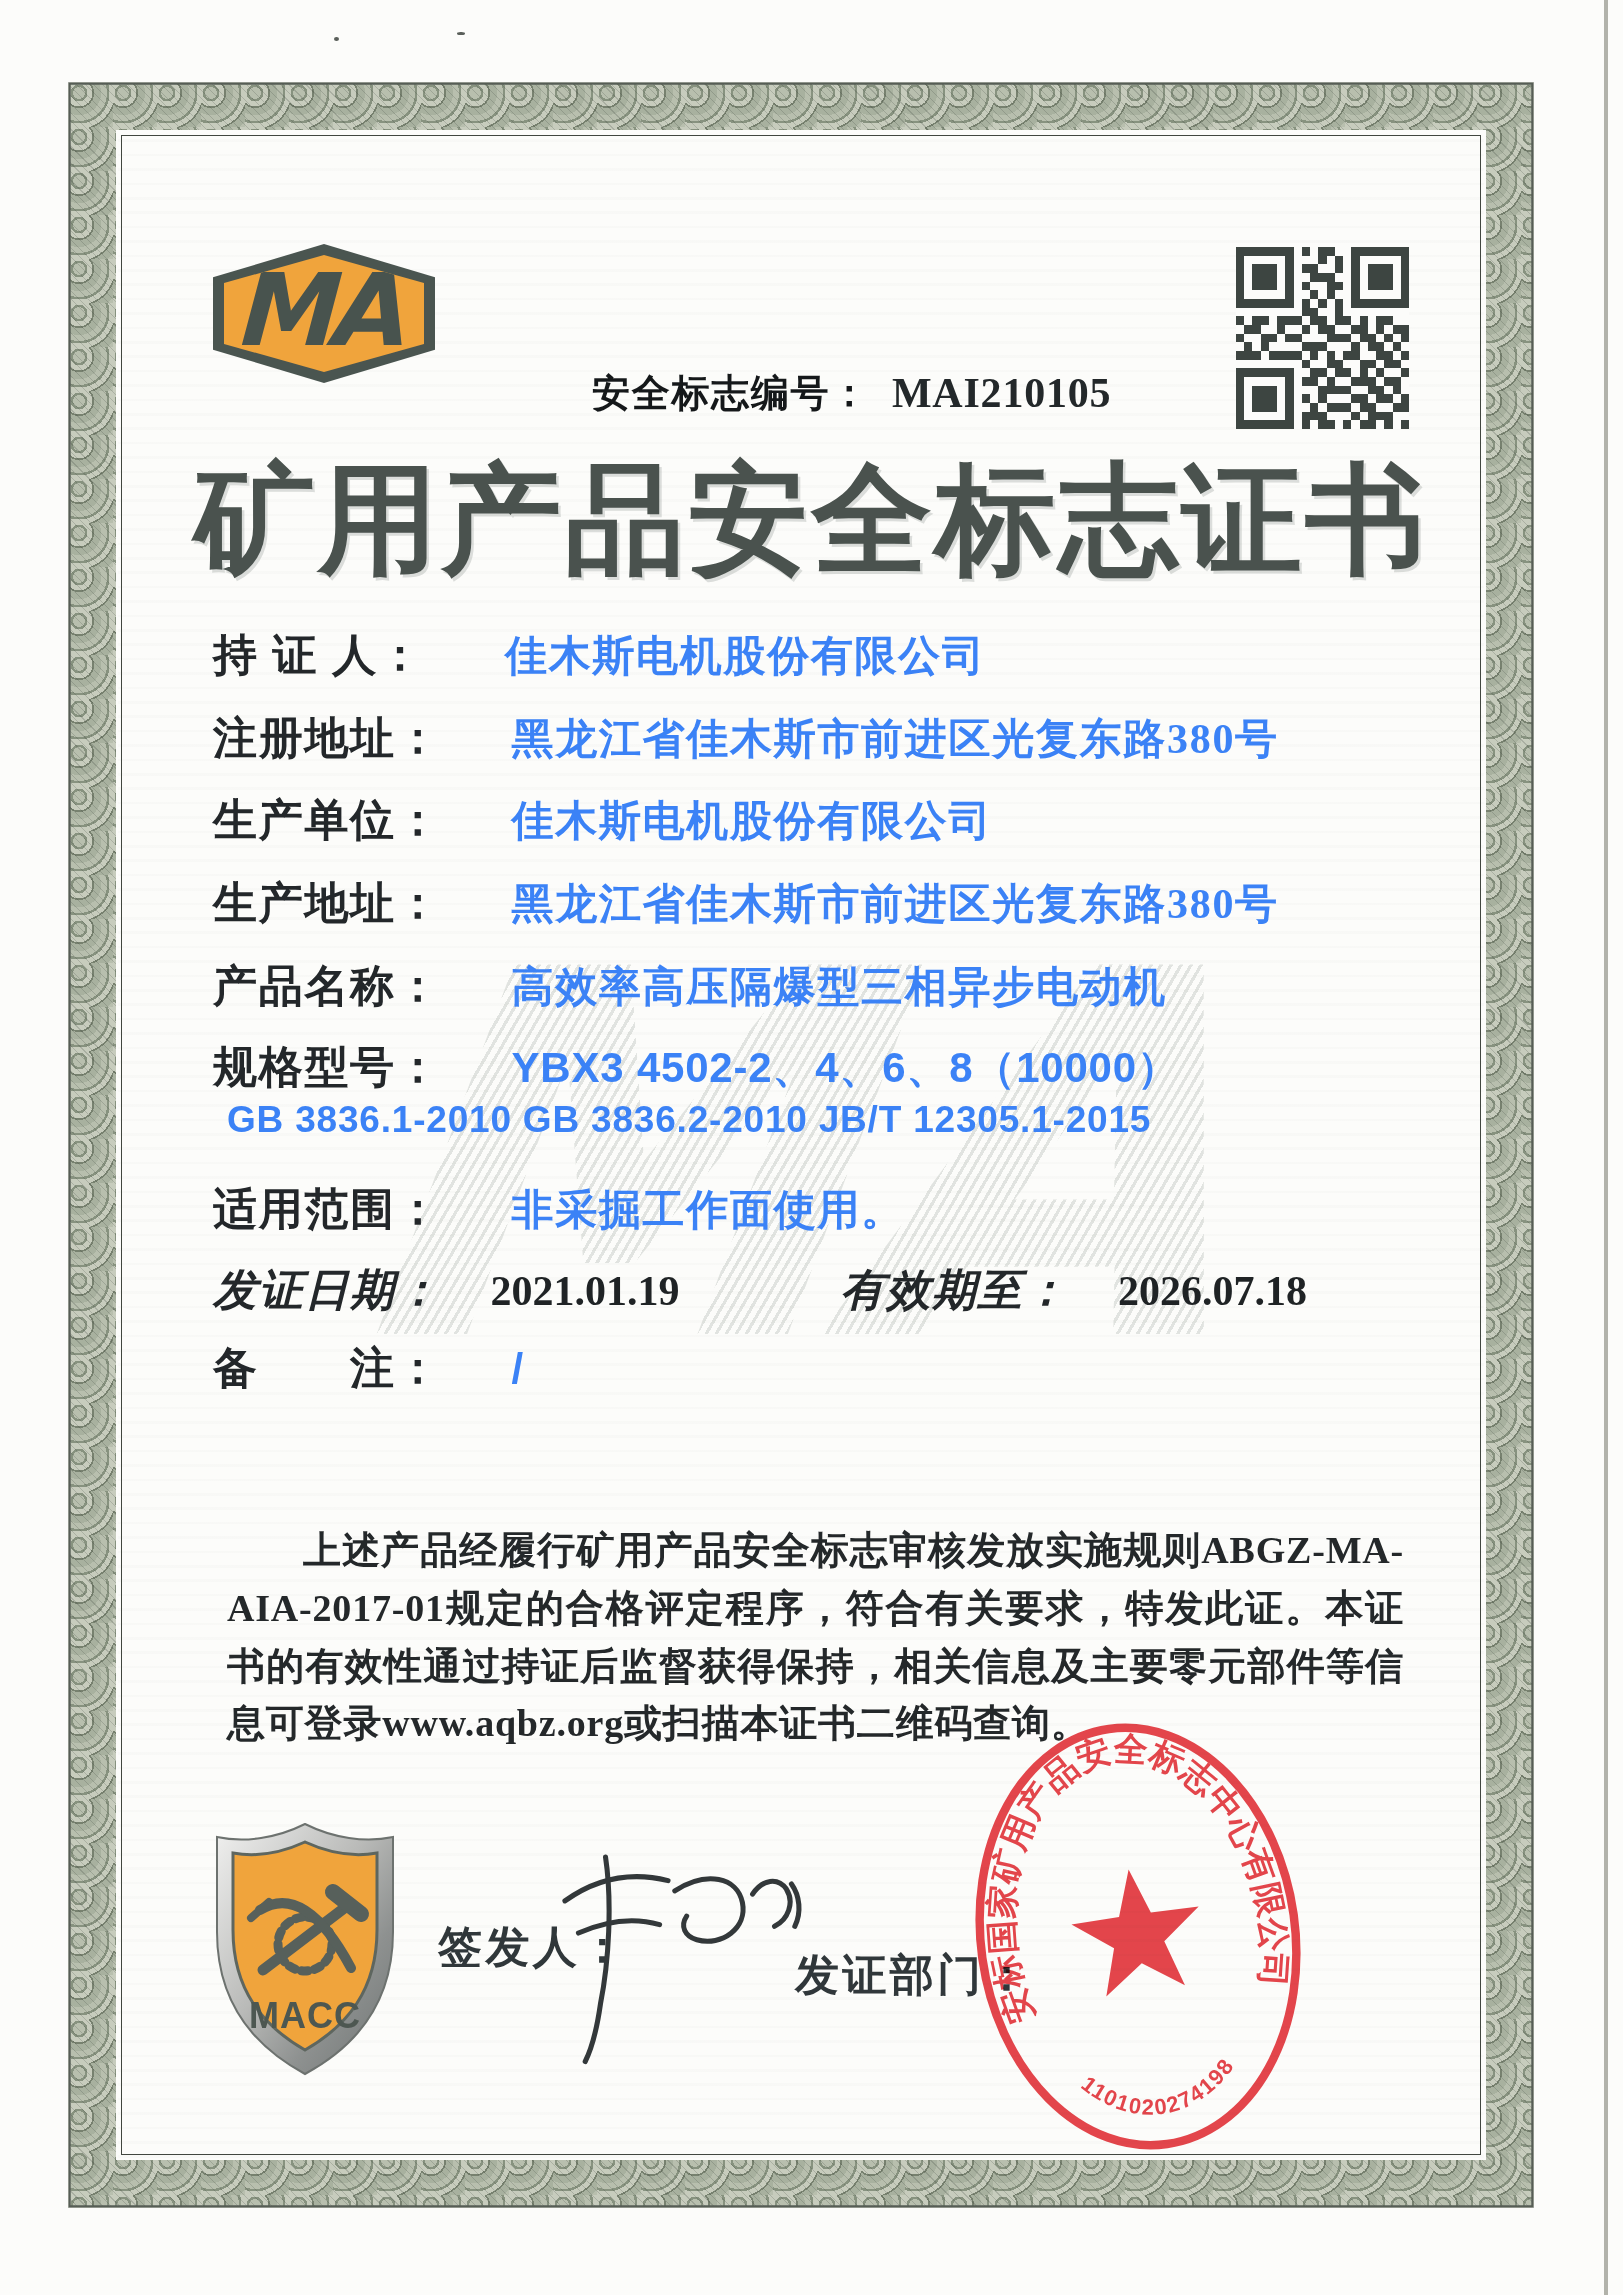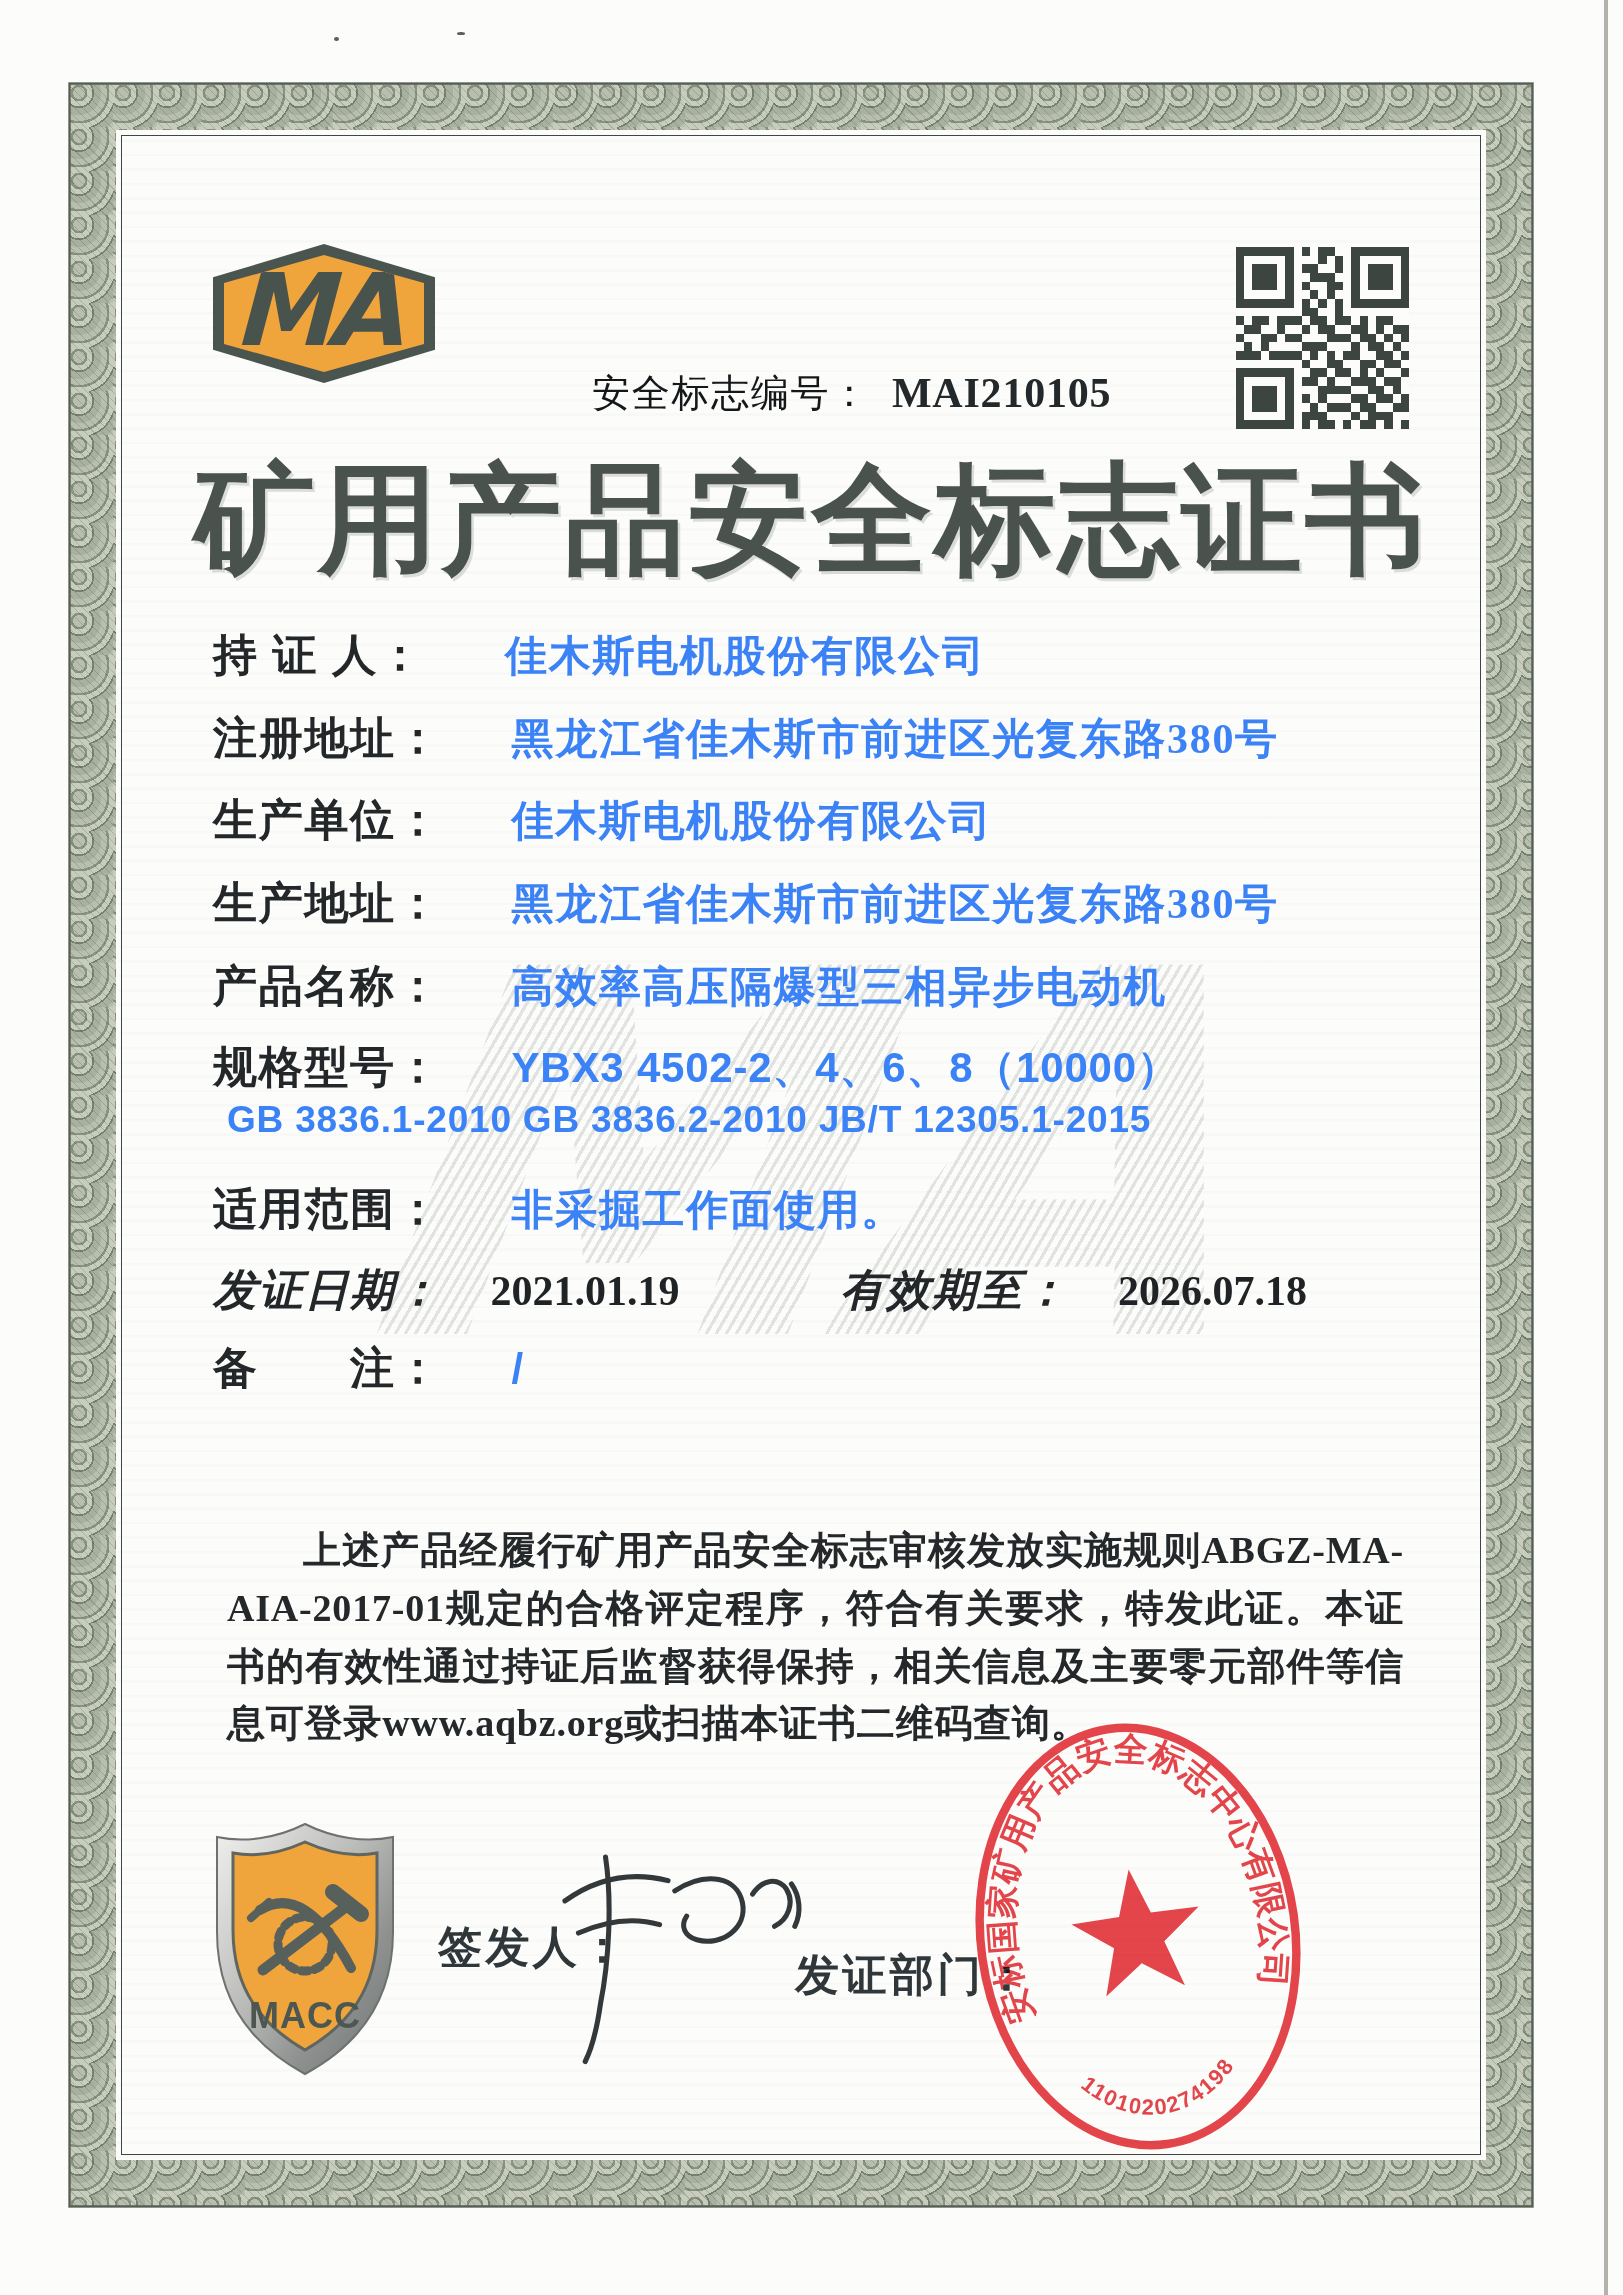--- a/index.html
+++ b/index.html
@@ -23,21 +23,21 @@
   
   .ma-badge{position:absolute;left:213px;top:244px;width:222px;height:139px;
     background:#4a5550;clip-path:polygon(0% 24%,50% 0%,100% 24%,100% 76%,50% 100%,0% 76%);}
   .ma-badge-fill{position:absolute;left:11px;top:11px;right:11px;bottom:11px;background:#f0a43c;
     clip-path:polygon(0% 24%,50% 0%,100% 24%,100% 76%,50% 100%,0% 76%);
     display:flex;align-items:center;justify-content:center;}
   .ma-badge-text{font-family:"DejaVu Sans",sans-serif;font-weight:900;font-style:italic;
     font-size:100px;color:#48534e;letter-spacing:-6.8px;transform:skewX(-4deg) translateY(-3.4px);}
   
   .safety-row{position:absolute;left:592px;top:365px;height:56px;display:flex;align-items:center;}
-  .safety-label{font-size:38px;font-weight:400;color:#15181a;letter-spacing:1.7px;}
+  .safety-label{font-size:38px;font-weight:700;color:#15181a;letter-spacing:1.7px;}
   .safety-value{font-family:"Liberation Serif",serif;font-size:42px;font-weight:600;color:#23282a;margin-left:22px;letter-spacing:0.8px;}
   
   .qr{position:absolute;left:1236px;top:247px;width:173px;height:182px;background:#fcfcfa;
       display:grid;grid-template-columns:repeat(21,1fr);grid-template-rows:repeat(21,1fr);}
   .qr div{background:transparent;}
   .qr div.qx{background:#3d4541;}
   
   .title{position:absolute;left:0;top:440px;width:1623px;text-align:center;
     font-family:"Liberation Serif",serif;font-weight:900;font-size:120px;color:#4a524e;
     letter-spacing:3.4px;text-shadow:2.5px 2.5px 0 rgba(74,82,78,.18);}

